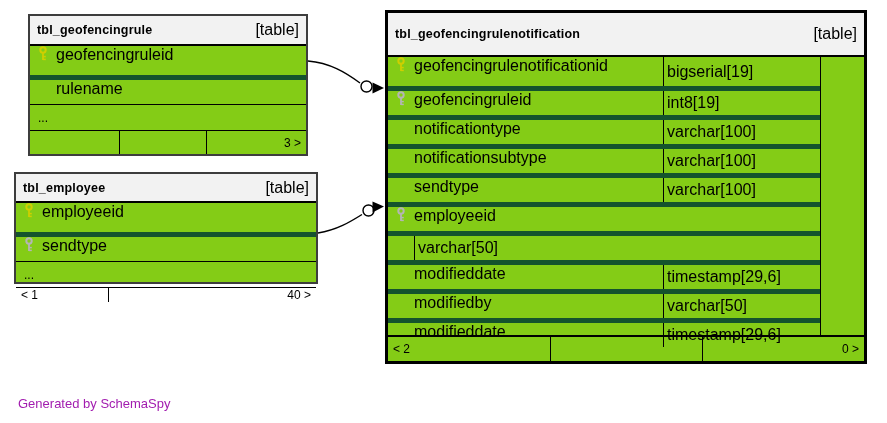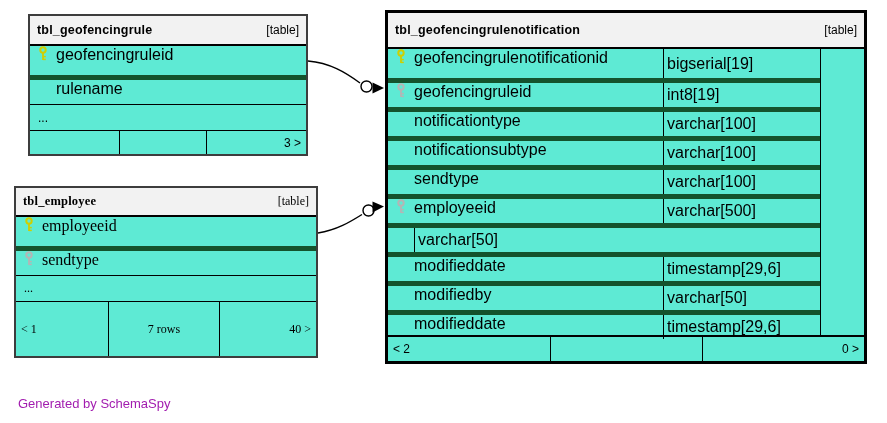--- a/index.html
+++ b/index.html
@@ -4,32 +4,32 @@
 <style>
   html, body { margin: 0; padding: 0; background: #ffffff; }
   body {
     width: 887px; height: 423px; position: relative; overflow: hidden;
     font-family: "Liberation Sans", sans-serif; color: #000;
   }
   .canvas { position: absolute; inset: 0; }
 
   
   .table-box {
-    position: absolute; background: #5eead4; box-sizing: border-box;
+    position: absolute; background: #84cc16; box-sizing: border-box;
     border: 2px solid #3d3d3d; display: flex; flex-direction: column;
   }
   .table-box.thick { border: 3px solid #000; }
 
   .t-header {
     background: #f2f2f2; border-bottom: 2px solid #000;
     display: flex; justify-content: space-between; align-items: center;
     padding: 0 7px; box-sizing: border-box; flex: 0 0 auto;
   }
   .t-name { font-weight: bold; font-size: 12.5px; letter-spacing: .2px; }
-  .t-tag  { font-size: 12px; }
+  .t-tag  { font-size: 16px; }
 
   .t-body { display: flex; flex: 1 1 auto; min-height: 0; }
   .t-rows { flex: 1 1 auto; display: flex; flex-direction: column; }
   .t-sidecol { flex: 0 0 45px; border-left: 1px solid #000; }
 
   .t-row {
     display: flex; align-items: flex-start; box-sizing: border-box;
     height: 29px; flex: 0 0 29px; font-size: 16px;
   }
   .t-row + .t-row { border-top: 5px solid #14532d; }
@@ -115,21 +115,21 @@
         </span>
     </div>
     <div class="t-ellipsis">...</div>
     <div class="t-footer">
       <span class="f-cell f-left"></span>
       <span class="f-cell f-center"></span>
       <span class="f-cell f-right">3 &gt;</span>
     </div>
   </div>
 
-  <div class="table-box t2" style="left:14px; top:186px; width:304px; height:172px;font-family:Liberation Serif, serif;">
+  <div class="table-box t2" style="left:14px; top:172px; width:304px; height:112px;">
     <div class="t-header" style="height:29px;">
       <span class="t-name">tbl_employee</span>
       <span class="t-tag">[table]</span>
     </div>
     <div class="t-row">
       <span class="key-slot">
           <span class="key-icon pk">
         <svg width="10" height="15" viewBox="0 0 10 15">
               <circle cx="5" cy="4" r="2.7" fill="none" stroke="currentColor" stroke-width="2"></circle>
               <line x1="5" y1="6.7" x2="5" y2="14" stroke="currentColor" stroke-width="1.8"></line>
@@ -153,27 +153,26 @@
             </svg>
       </span>
         </span>
       <span class="col-name-cell">
           <span class="col-name">sendtype</span>
         </span>
     </div>
     <div class="t-ellipsis">...</div>
     <div class="t-footer">
       <span class="f-cell f-left">&lt; 1</span>
-      <span class="f-cell f-center">7 rows</span>
       <span class="f-cell f-right">40 &gt;</span>
     </div>
   </div>
 
   <div class="table-box thick big t3" style="left:385px; top:10px; width:482px; height:354px;">
-    <div class="t-header" style="height:36px;align-items:center;">
+    <div class="t-header" style="height:44px;align-items:center;">
       <span class="t-name">tbl_geofencingrulenotification</span>
       <span class="t-tag">[table]</span>
     </div>
     <div class="t-body">
       <div class="t-rows">
         <div class="t-row">
           <span class="key-slot">
               <span class="key-icon pk">
             <svg width="10" height="15" viewBox="0 0 10 15">
                   <circle cx="5" cy="4" r="2.7" fill="none" stroke="currentColor" stroke-width="2"></circle>
@@ -232,21 +231,20 @@
                   <circle cx="5" cy="4" r="2.7" fill="none" stroke="currentColor" stroke-width="2"></circle>
                   <line x1="5" y1="6.7" x2="5" y2="14" stroke="currentColor" stroke-width="1.8"></line>
                   <line x1="5" y1="10.6" x2="7.8" y2="10.6" stroke="currentColor" stroke-width="1.5"></line>
                   <line x1="5" y1="13.4" x2="7.8" y2="13.4" stroke="currentColor" stroke-width="1.5"></line>
                 </svg>
           </span>
             </span>
           <span class="col-name-cell">
               <span class="col-name">employeeid</span>
             </span>
-          <span class="col-type-cell">varchar[500]</span>
         </div>
         <div class="t-row">
           <span class="key-slot"></span>
           <span class="col-type-cell">varchar[50]</span>
         </div>
         <div class="t-row">
           <span class="key-slot"></span>
           <span class="col-name-cell">
               <span class="col-name">modifieddate</span>
             </span>

